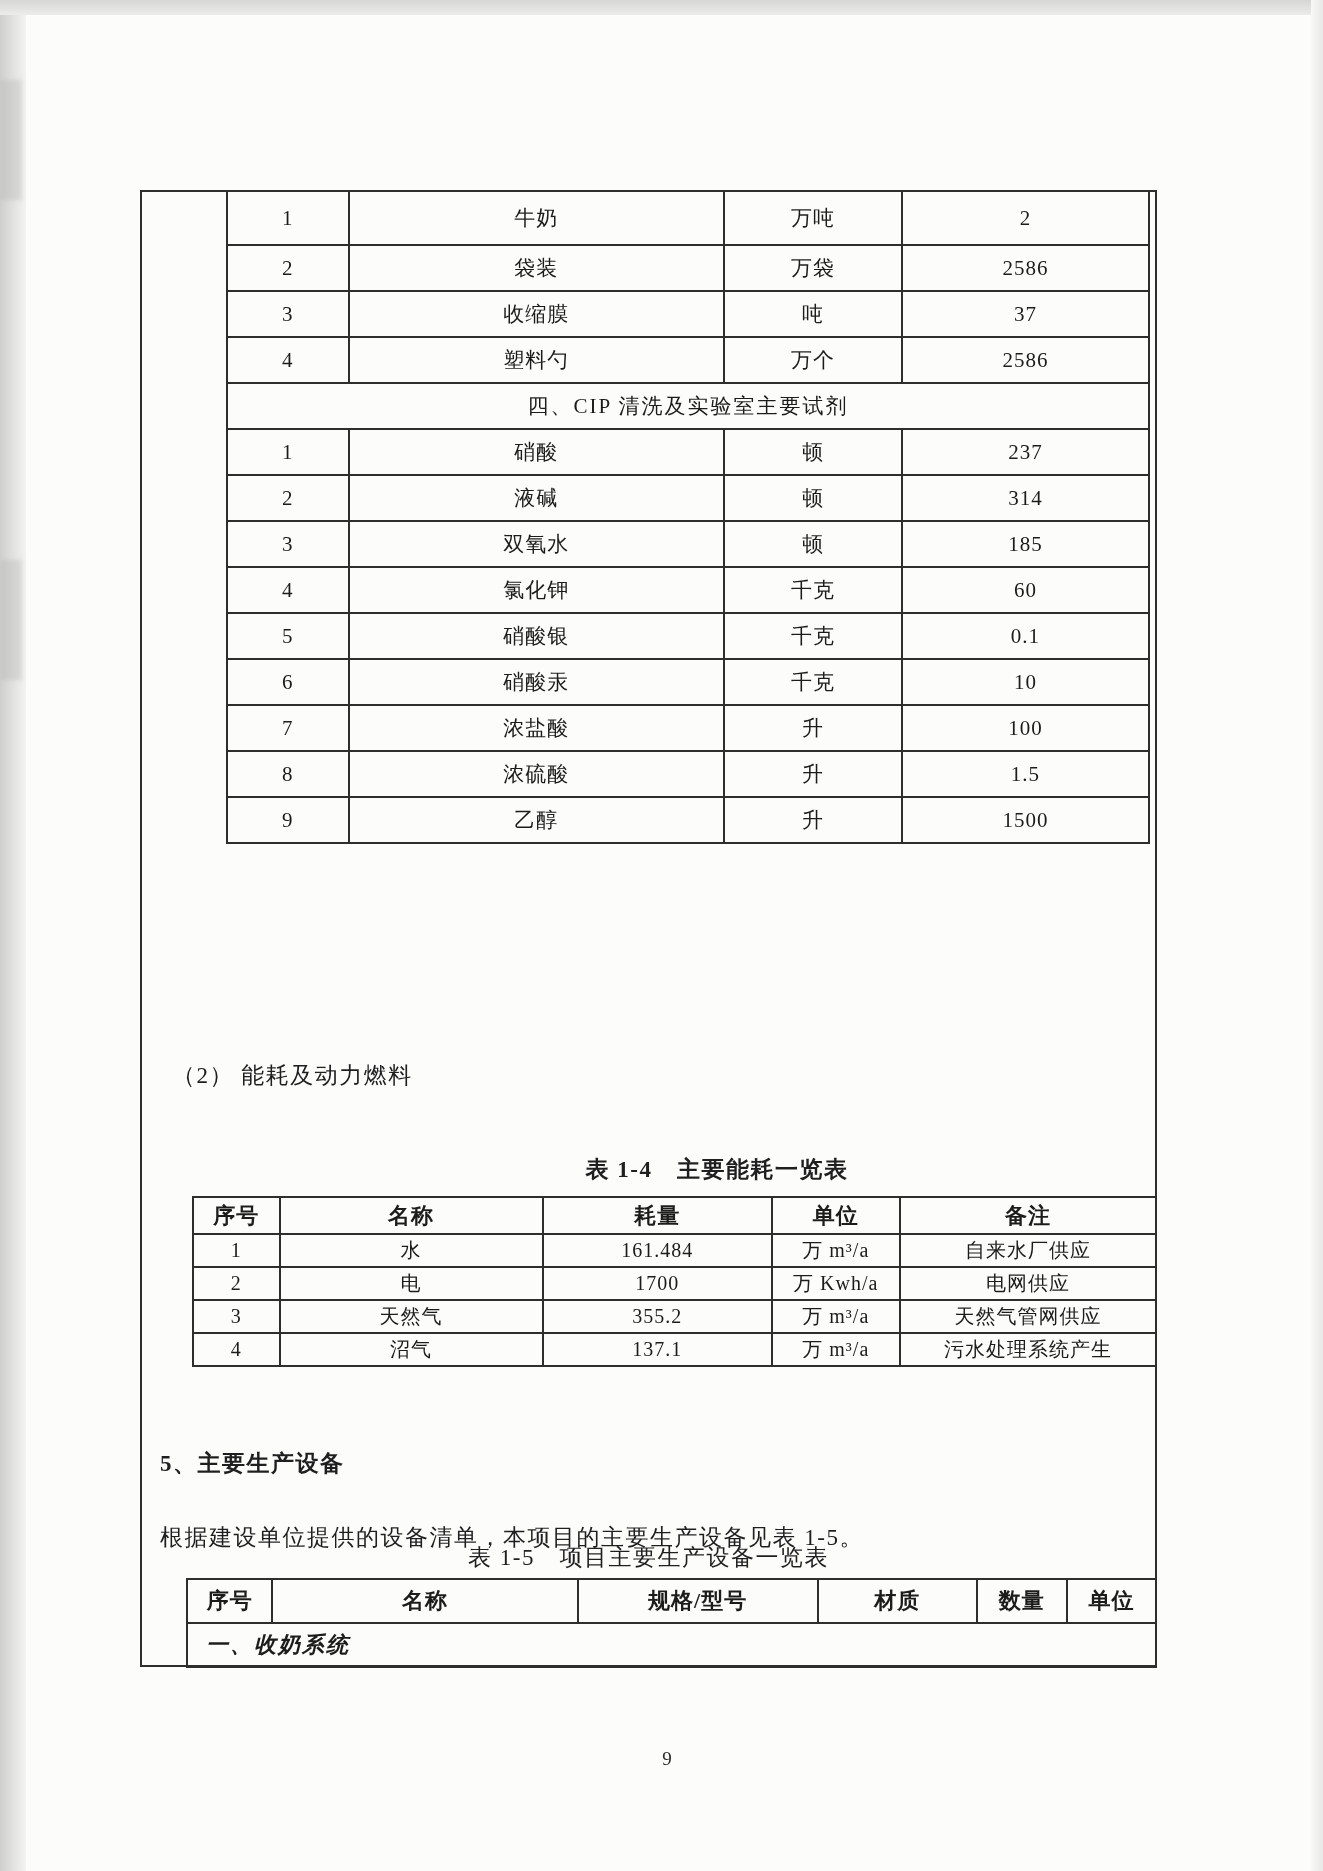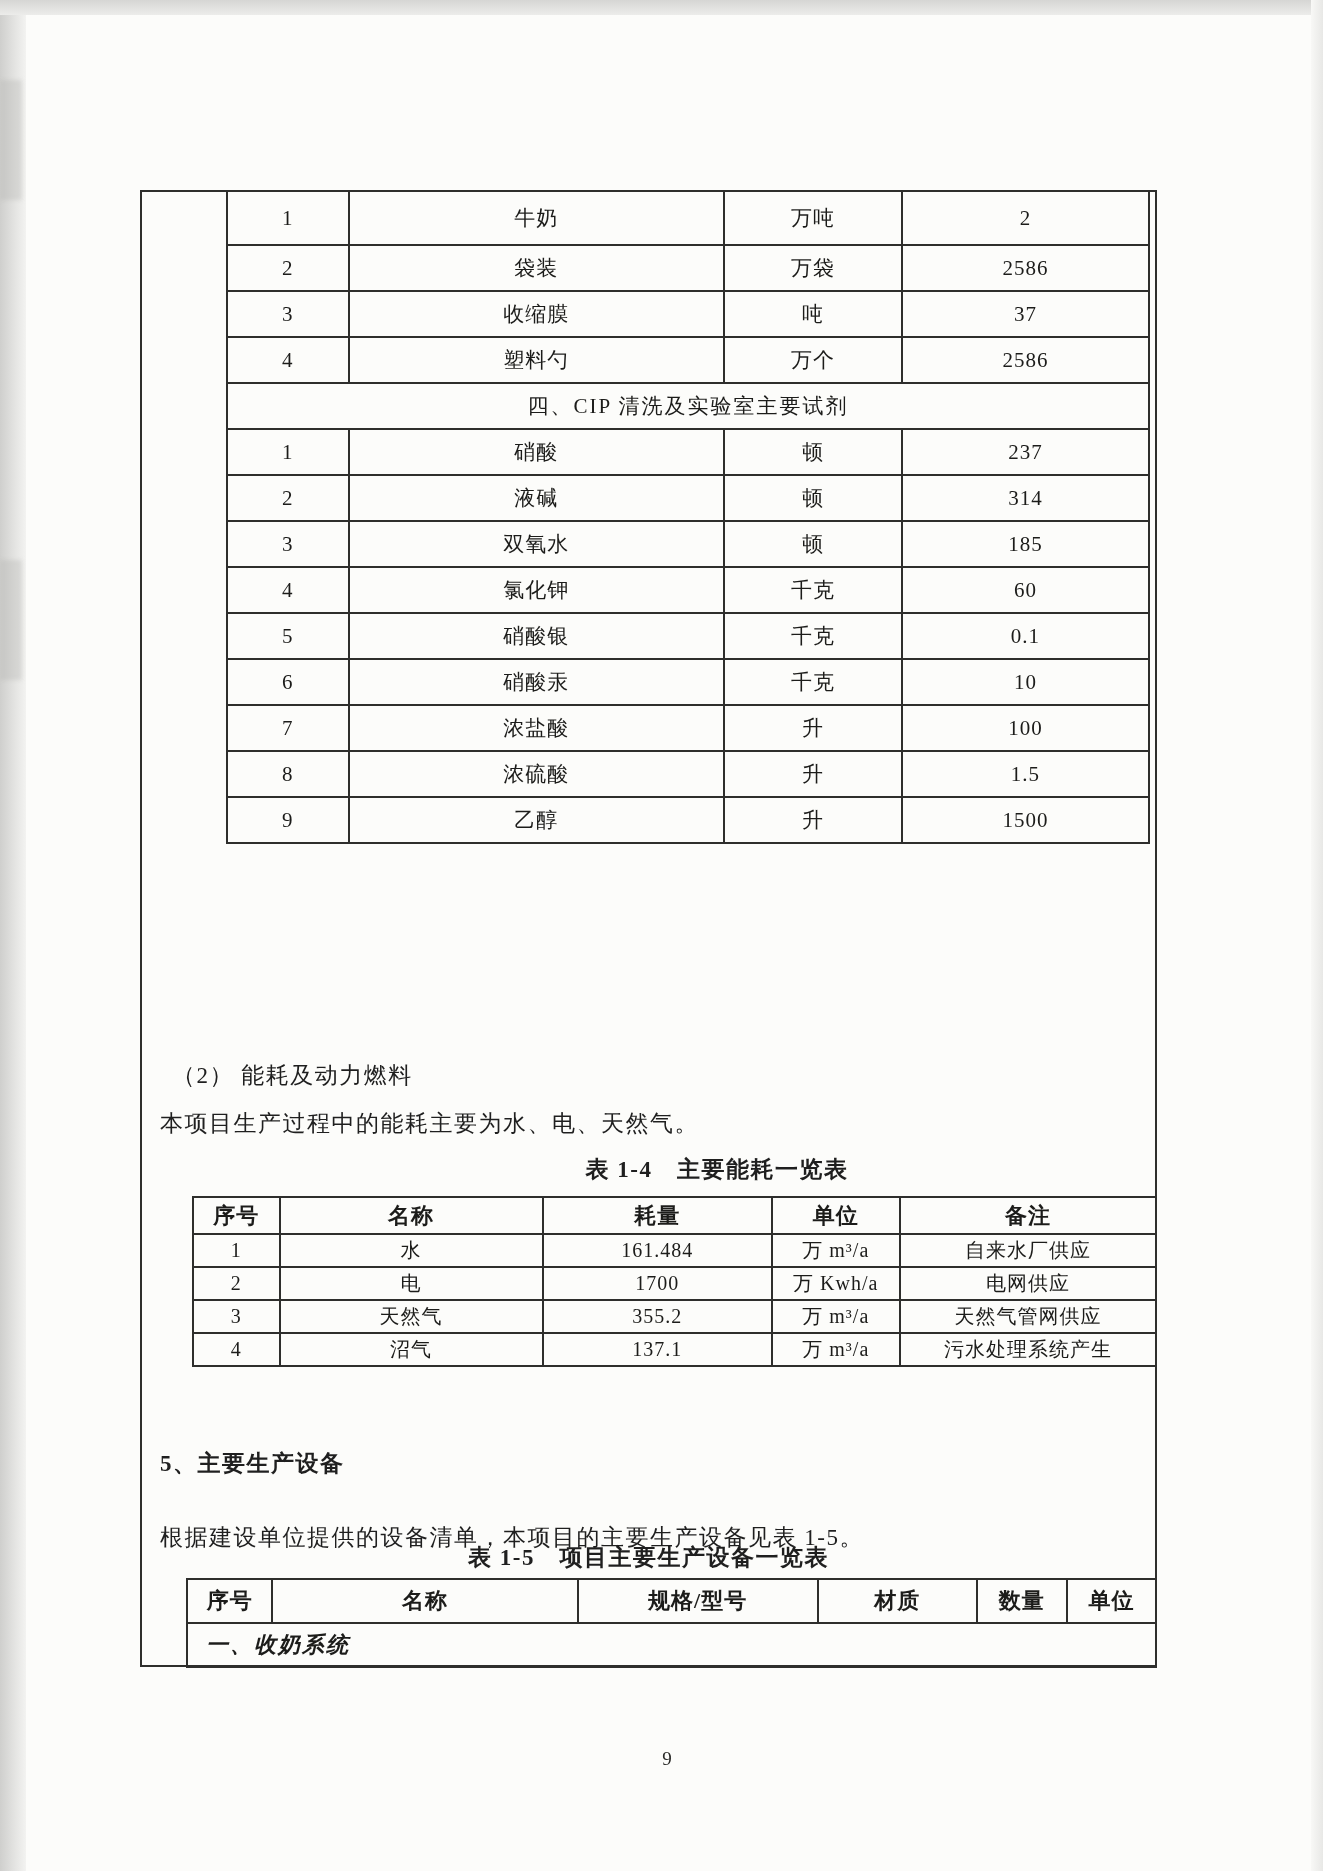--- a/index.html
+++ b/index.html
@@ -50,21 +50,21 @@
   .top-table tbody.materials tr:first-of-type { height:54px; }
   .top-table .section-row td { letter-spacing:2px; }
 
   
   .txt { position:absolute; font-size:23px; letter-spacing:1.5px; white-space:nowrap; }
   .h2        { left:172px; top:1060px;text-align:right; }
   .p2        { left:160px; top:1108px; }
   .cap-14    { left:140px; top:1154px; width:1154px; text-align:center; font-weight:bold; }
   .h5        { left:160px; top:1448px; font-weight:bold; }
   .p5        { left:160px; top:1496px;margin-top:26px; }
-  .cap-15    { left:140px; top:1542px; width:1017px; text-align:center; font-weight:bold; }
+  .cap-15    { left:140px; top:1542px; width:1017px; text-align:center; font-weight:normal; }
 
   
   .energy-table { left:192px; top:1196px; width:965px; }
   .energy-table col.e0 { width:9%;    }
   .energy-table col.e1 { width:27.3%; }
   .energy-table col.e2 { width:23.8%; }
   .energy-table col.e3 { width:13.3%; }
   .energy-table col.e4 { width:26.6%; }
   .energy-table tr { height:33px; }
   .energy-table thead tr { height:37px; }
@@ -203,21 +203,20 @@
         <tr>
           <td>9</td>
           <td>乙醇</td>
           <td>升</td>
           <td>1500</td>
         </tr>
       </tbody>
   </table>
 
   <div class="txt h2">（2）  能耗及动力燃料</div>
-  <div class="txt p2">本项目生产过程中的能耗主要为水、电、天然气。</div>
   <div class="txt cap-14">表 1-4　主要能耗一览表</div>
 
   <table class="energy-table">
     <colgroup>
       <col class="e0">
         <col class="e1">
         <col class="e2">
         <col class="e3">
         <col class="e4">
     </colgroup>

